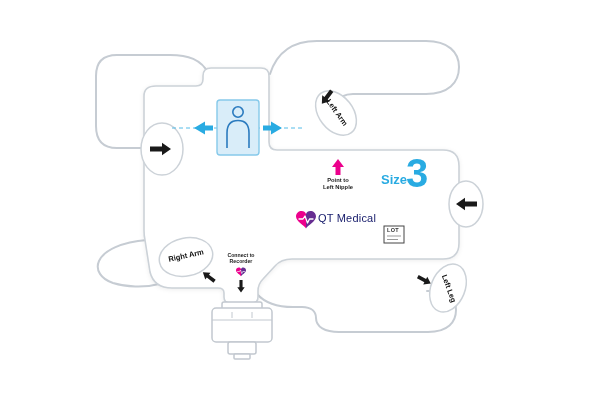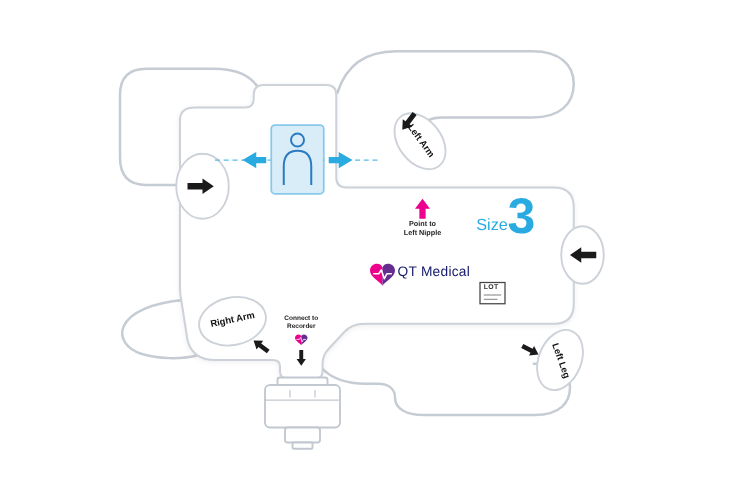--- a/index.html
+++ b/index.html
@@ -14,21 +14,21 @@
   .lbl{
     position:absolute;
     color:#222222;
     font-family:"Liberation Sans", sans-serif;
     white-space:nowrap;
   }
   .brand{
     left:318px;top:212px;
     font-size:11px;font-weight:normal;color:#151a6a;letter-spacing:.2px;
   }
-  .size-label{left:381px;top:172px;font-size:13px;font-weight:normal;color:#29abe2;}
+  .size-label{left:381px;top:172px;font-size:13px;font-weight:bold;color:#29abe2;}
   .size-value{left:406px;top:153px;font-size:40px;font-weight:bold;color:#29abe2;line-height:1;}
   .lot-text{left:387px;top:227px;font-size:5.5px;font-weight:bold;color:#333;letter-spacing:.3px;}
   .electrode-lbl{
     width:60px;text-align:center;
     font-size:7.5px;font-weight:bold;color:#111;
   }
   .right-arm{left:156px;top:251px;transform:rotate(-12deg);}
   .left-arm{left:307px;top:108px;transform:rotate(54deg);}
   .left-leg{left:419px;top:284px;transform:rotate(70deg);}
   .note{

